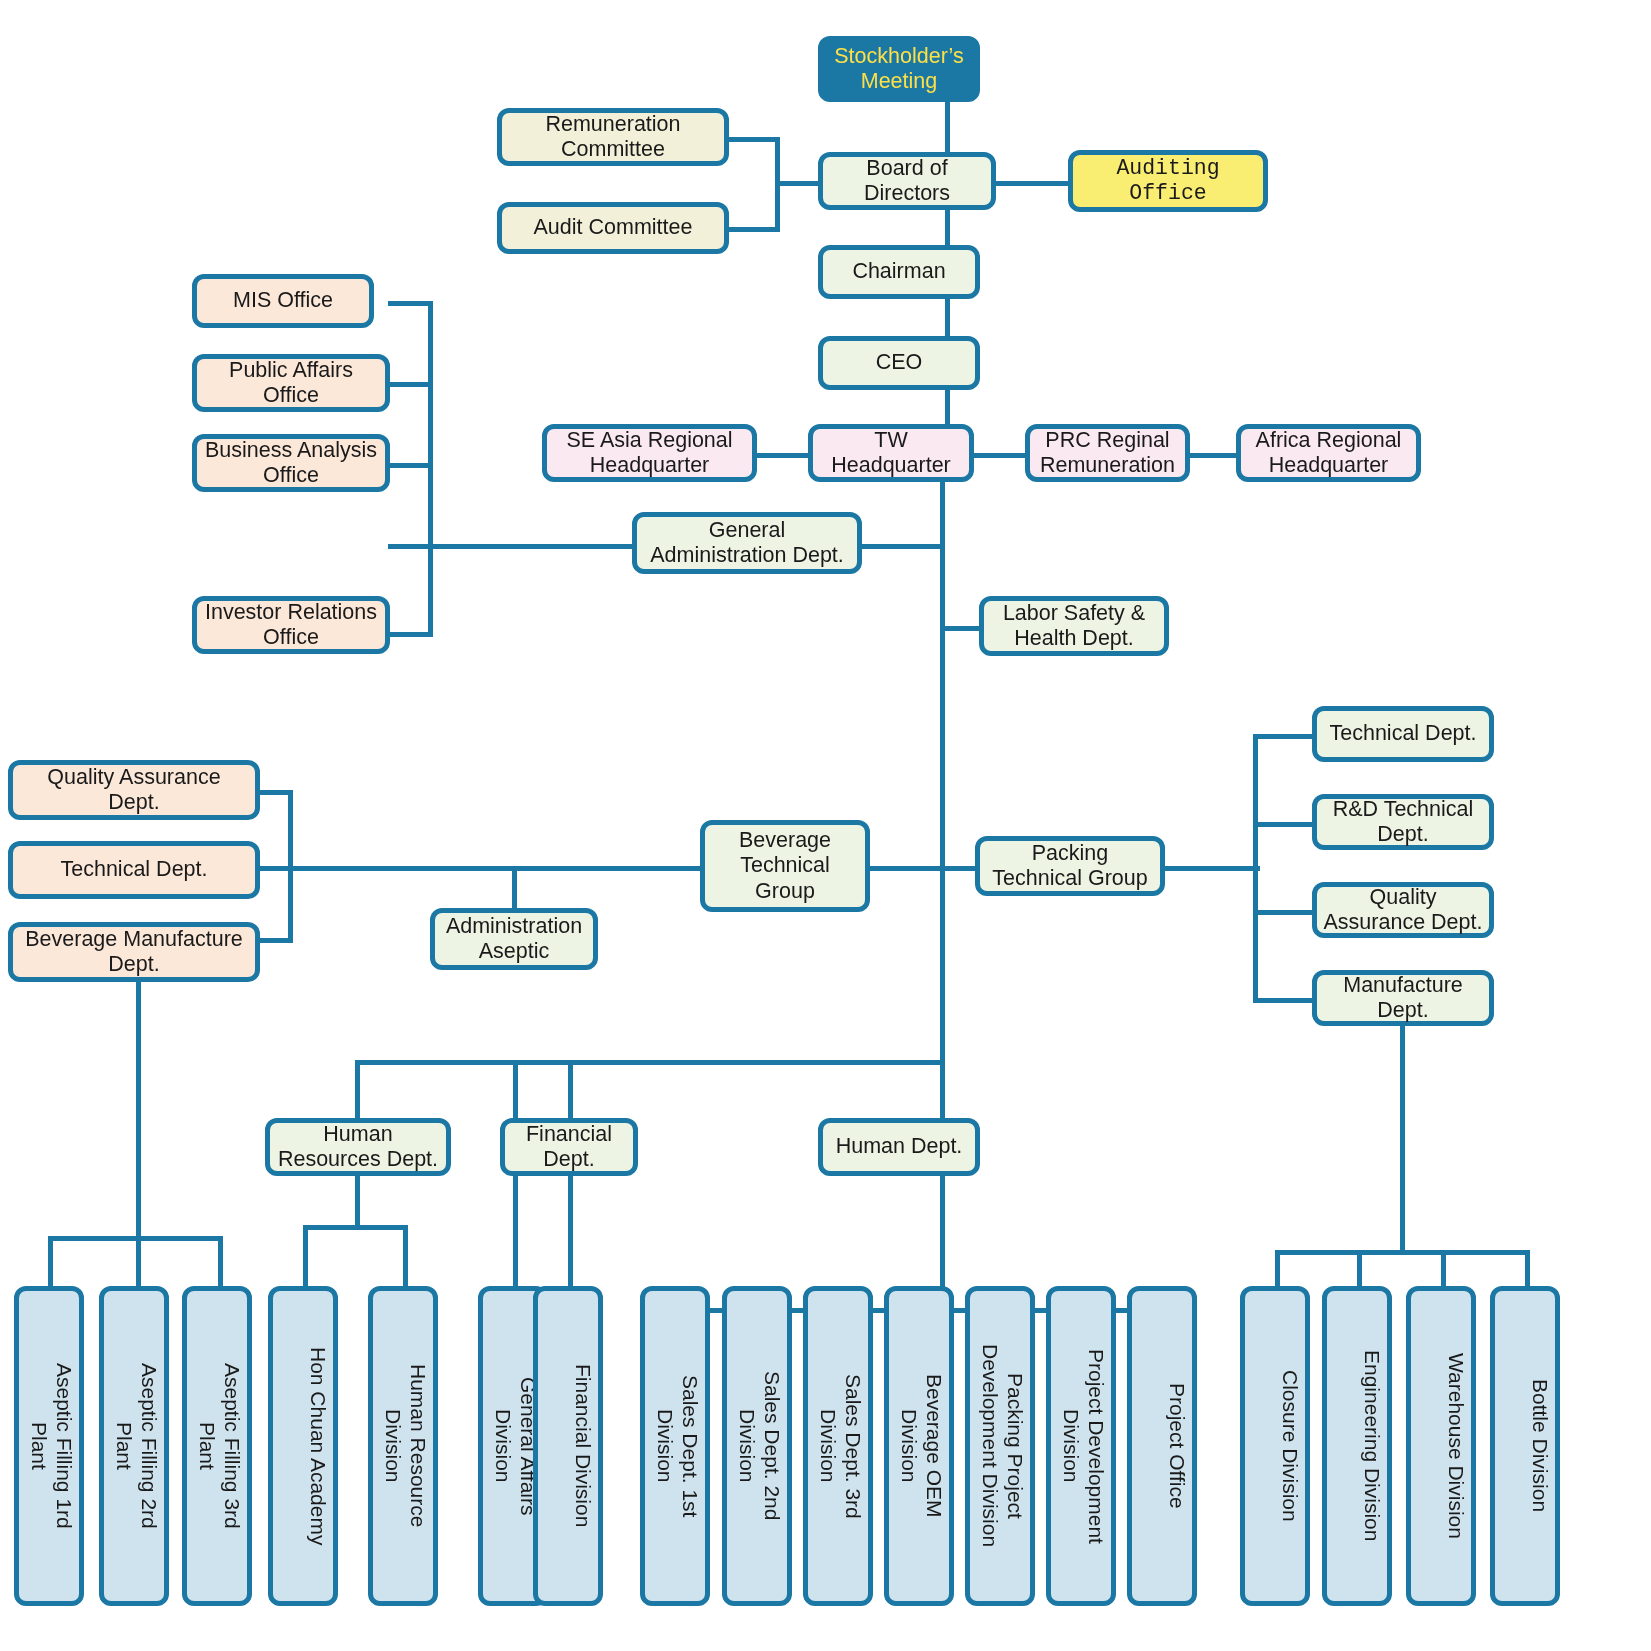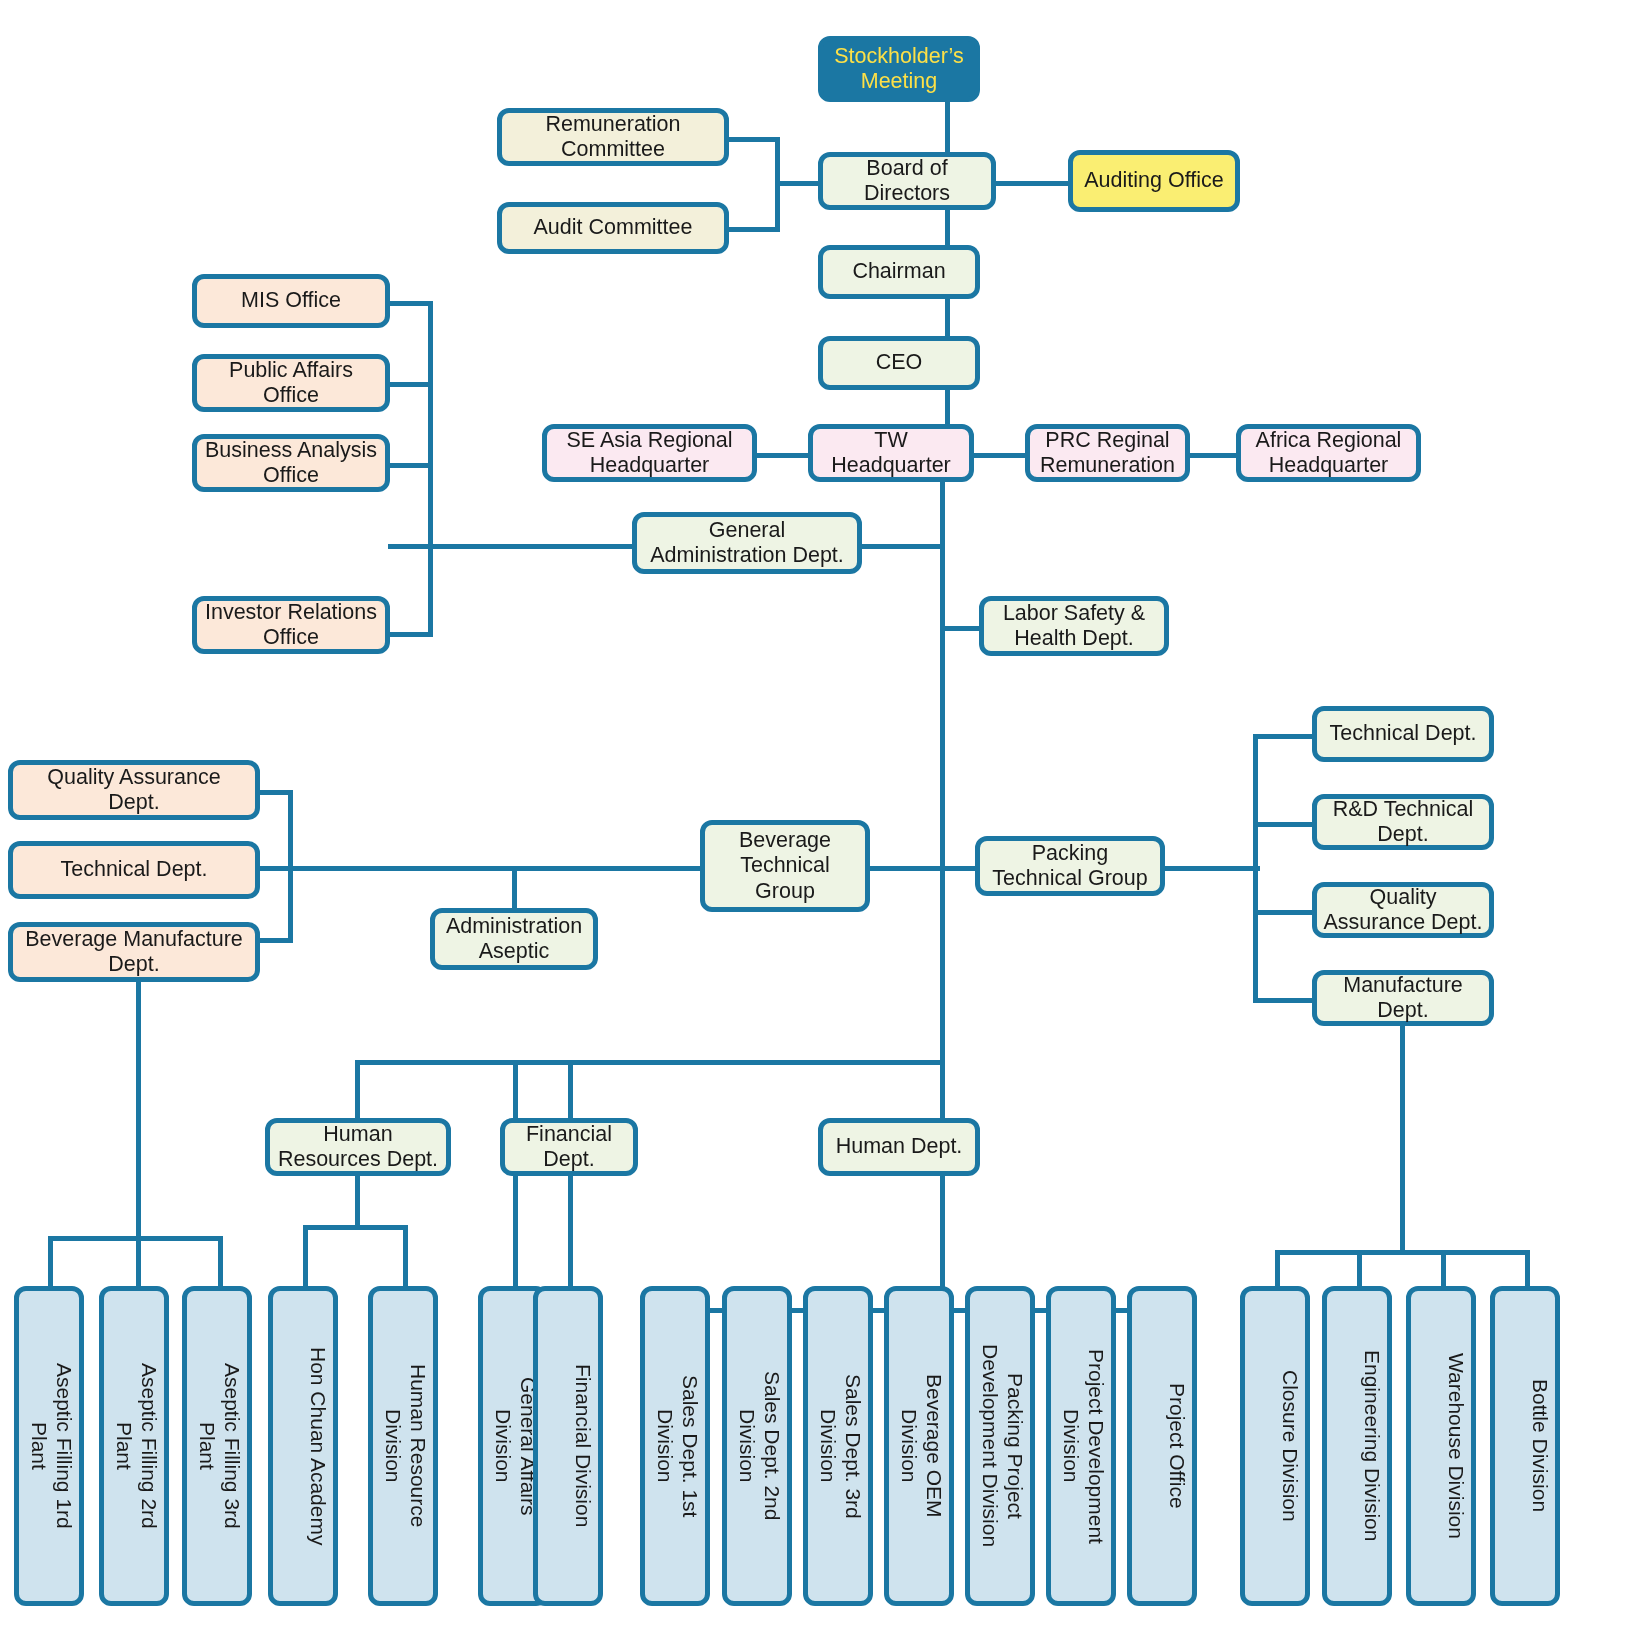--- a/index.html
+++ b/index.html
@@ -189,27 +189,27 @@
 
   <div class="box t-root" style="left: 818px; top: 36px; width: 162px; height: 66px; border-color: rgb(27, 119, 163);">Stockholder’s
 Meeting</div>
 
   <div class="box t-cream" style="left: 497px; top: 108px; width: 232px; height: 58px; border-color: rgb(27, 119, 163);">Remuneration
 Committee</div>
   <div class="box t-cream" style="left: 497px; top: 202px; width: 232px; height: 52px; border-color: rgb(27, 119, 163);">Audit Committee</div>
 
   <div class="box t-green" style="left: 818px; top: 152px; width: 178px; height: 58px; border-color: rgb(27, 119, 163);">Board of
 Directors</div>
-  <div class="box t-yellow" style="left: 1068px; top: 150px; width: 172px; height: 62px; border-color: rgb(27, 119, 163);">Auditing
+  <div class="box t-yellow" style="left: 1068px; top: 150px; width: 200px; height: 62px; border-color: rgb(27, 119, 163); font-family: Liberation Mono, monospace;">Auditing
 Office</div>
 
   <div class="box t-green" style="left: 818px; top: 245px; width: 162px; height: 54px; border-color: rgb(27, 119, 163);">Chairman</div>
   <div class="box t-green" style="left: 818px; top: 336px; width: 162px; height: 54px; border-color: rgb(27, 119, 163);">CEO</div>
 
-  <div class="box t-peach" style="left: 192px; top: 274px; width: 198px; height: 54px; border-color: rgb(27, 119, 163);">MIS Office</div>
+  <div class="box t-peach" style="left: 192px; top: 274px; width: 182px; height: 54px; border-color: rgb(27, 119, 163);">MIS Office</div>
   <div class="box t-peach" style="left: 192px; top: 354px; width: 198px; height: 58px; border-color: rgb(27, 119, 163);">Public Affairs
 Office</div>
   <div class="box t-peach" style="left: 192px; top: 434px; width: 198px; height: 58px; border-color: rgb(27, 119, 163);">Business Analysis
 Office</div>
   <div class="box t-peach" style="left: 192px; top: 596px; width: 198px; height: 58px; border-color: rgb(27, 119, 163);">Investor Relations
 Office</div>
 
   <div class="box t-pink" style="left: 542px; top: 424px; width: 215px; height: 58px; border-color: rgb(27, 119, 163);">SE Asia Regional
 Headquarter</div>
   <div class="box t-pink" style="left: 808px; top: 424px; width: 166px; height: 58px; border-color: rgb(27, 119, 163);">TW

